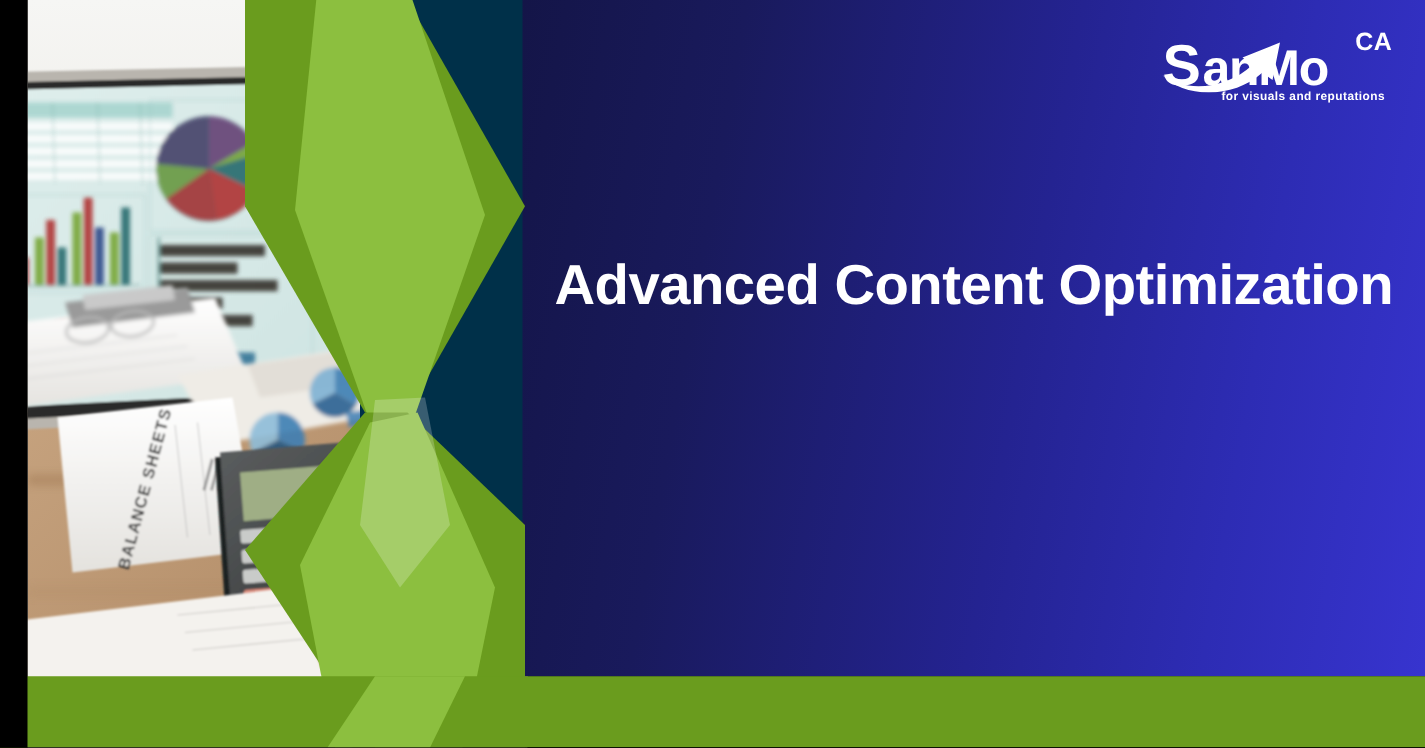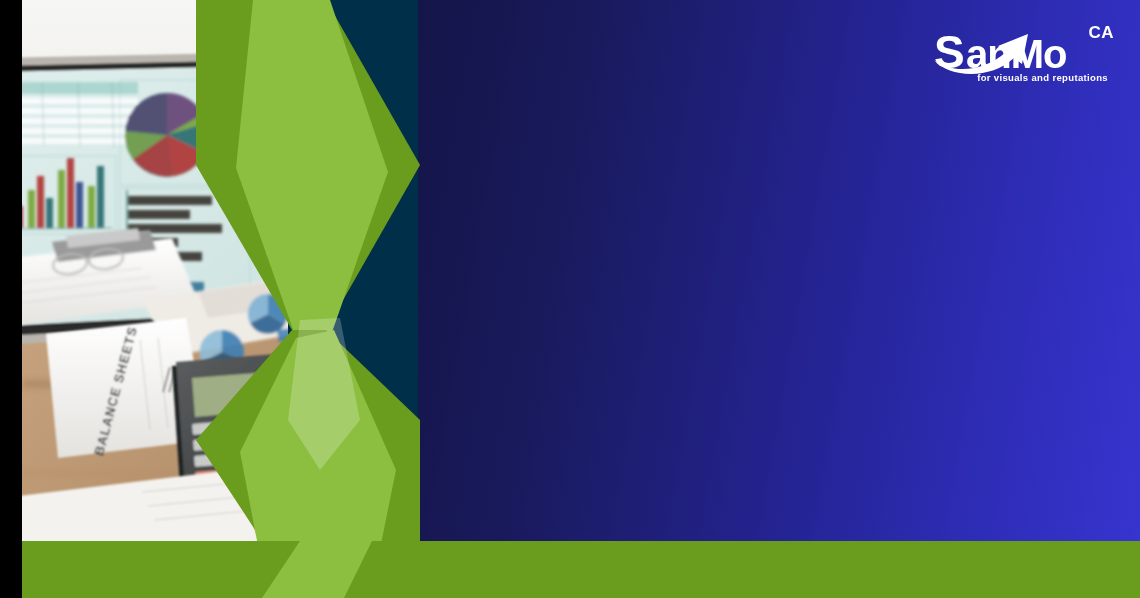--- a/index.html
+++ b/index.html
@@ -32,21 +32,21 @@
   .bottom-bar{position:absolute;left:0;top:541px;width:1140px;height:57px;background:#6a9c1e;z-index:22;}
 
   
   .content{position:absolute;left:418px;top:0;width:722px;height:541px;z-index:30;
     display:flex;flex-direction:column;align-items:center;justify-content:flex-start;}
 
   .logo{position:absolute;right:26px;top:22px;z-index:35;display:flex;flex-direction:column;align-items:flex-end;}
   .logo-row{display:flex;align-items:flex-start;position:relative;}
   .logo-mark{position:relative;width:172px;height:52px;}
   .logo-mark svg{display:block;}
-  .logo-ca{color:#fff;font-size:17px;font-weight:700;letter-spacing:.5px;line-height:1;margin-left:-16px;margin-top:2px;}
+  .logo-ca{color:#fff;font-size:20px;font-weight:700;letter-spacing:.5px;line-height:1;margin-left:-16px;margin-top:2px;}
   .logo-tag{color:#fff;font-size:9.5px;font-weight:700;letter-spacing:.35px;margin-top:-2px;margin-right:6px;}
 
   .title{
     color:#ffffff;font-size:45px;font-weight:700;letter-spacing:-.4px;
     text-align:center;line-height:1.1;margin:0;width:100%;
     position:absolute;top:203px;left:0;
   }
   .subtitle{
     color:#ffffff;font-size:21.5px;font-weight:700;line-height:1.58;
     text-align:center;margin:0;width:700px;
@@ -328,15 +328,16 @@
 
           <text x="34" y="46" fill="#ffffff" font-family="'Liberation Sans',sans-serif" font-size="40" font-weight="700" letter-spacing="-1">anMo</text>
         </svg>
       </div>
       <span class="logo-ca">CA</span>
     </div>
     <span class="logo-tag">for visuals and reputations</span>
   </div>
 
   <div class="content">
+    <h1 class="title">Advanced Content Optimization</h1>
   </div>
 
 </div>
 
 </body></html>

